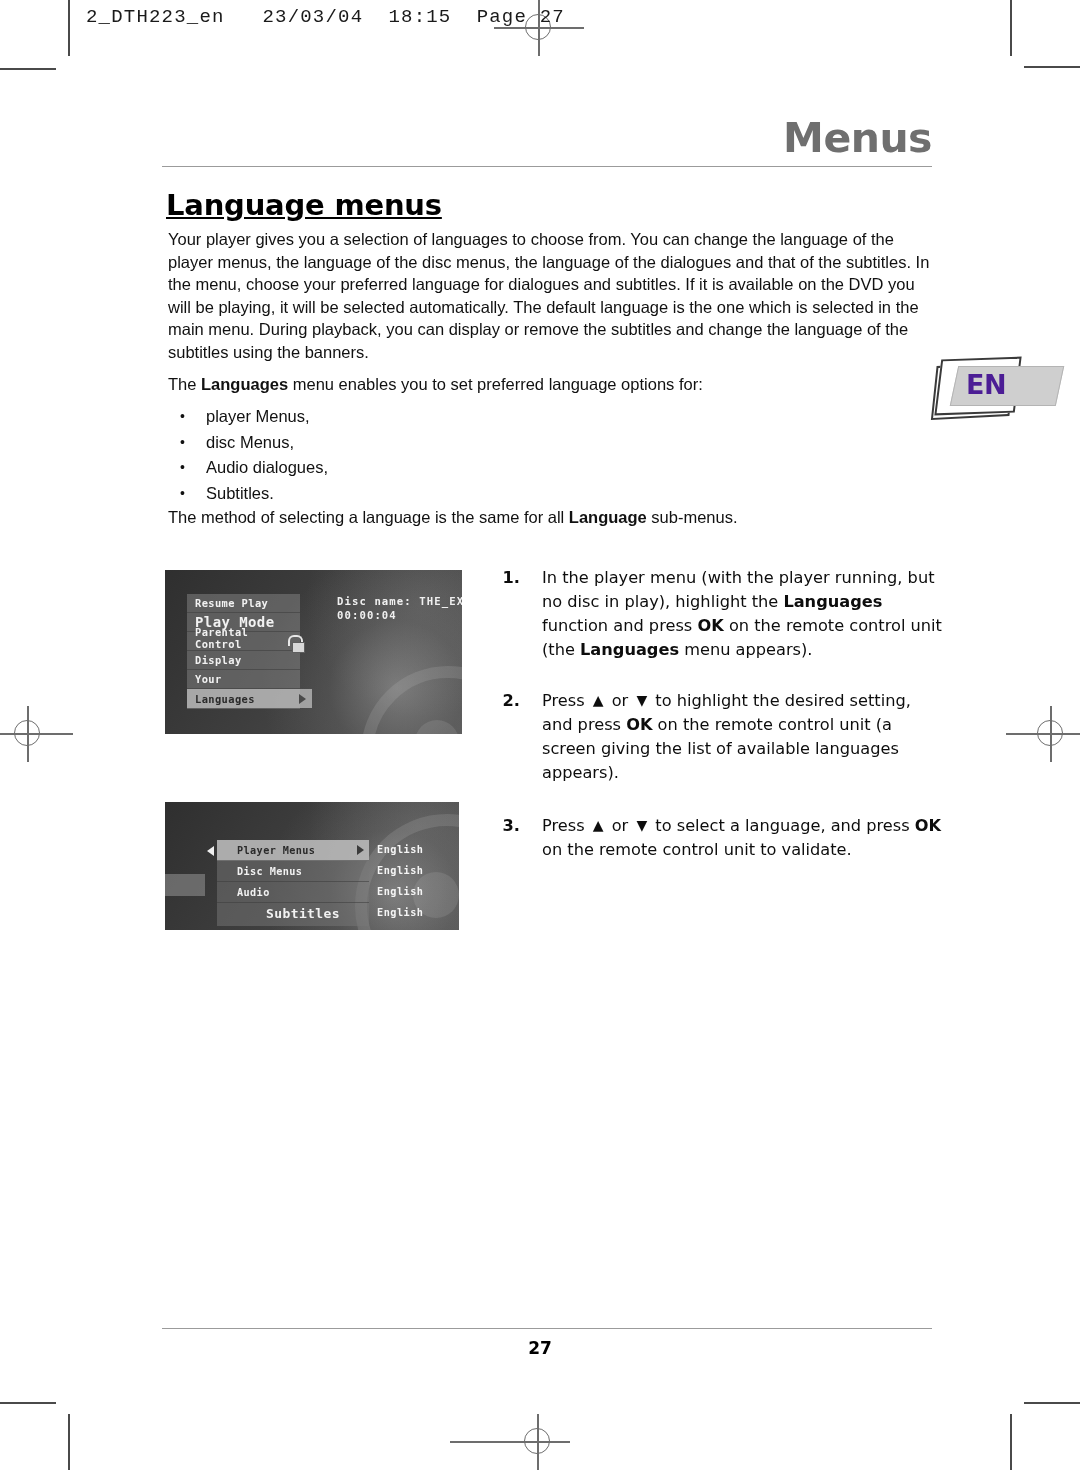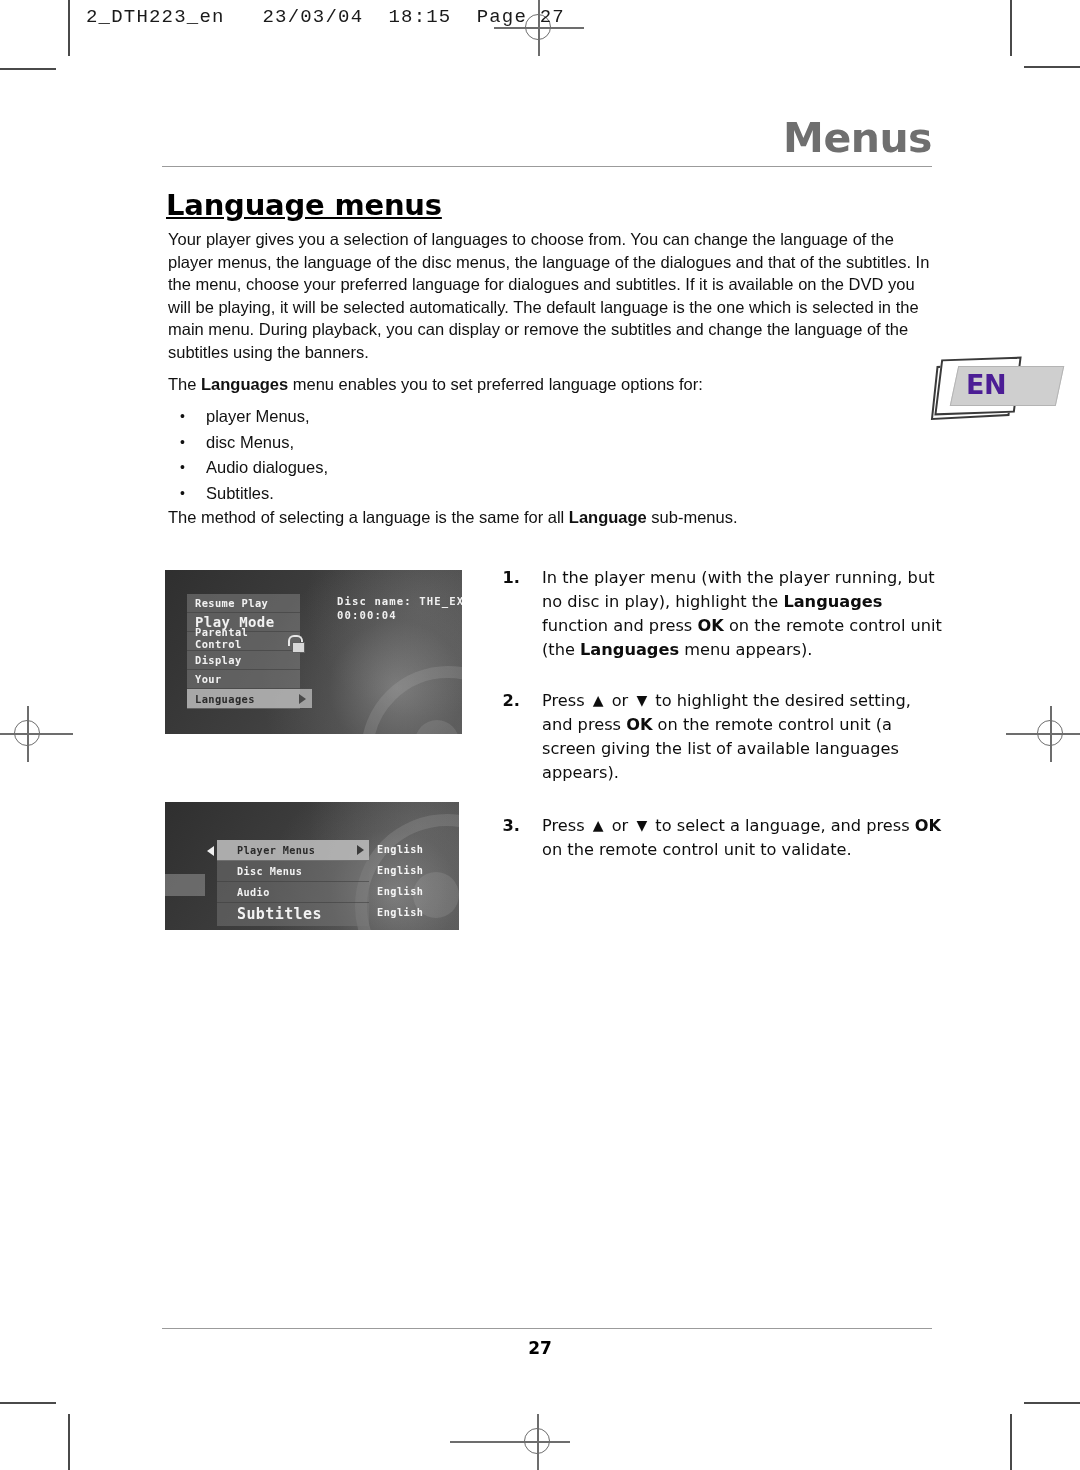--- a/index.html
+++ b/index.html
@@ -419,21 +419,21 @@
       <div class="menu-row selected" style="height:21px; padding-left:20px; padding-right:5px; font-size:10.2px; justify-content:space-between; background:rgba(196,196,196,0.78);">
         <span>Player Menus</span>
         <span class="arrow-right-dark"></span>
       </div>
       <div class="menu-row" style="height:21px; padding-left:20px; font-size:10.2px;">
         <span>Disc Menus</span>
       </div>
       <div class="menu-row" style="height:21px; padding-left:20px; font-size:10.2px;">
         <span>Audio</span>
       </div>
-      <div class="menu-row" style="height:21px; padding-left:20px; font-size:15px; border-bottom:none;">
+      <div class="menu-row" style="height:21px; padding-left:20px; font-size:13px; border-bottom:none;justify-content:center;">
         <span>Subtitles</span>
       </div>
     </div>
 
     <span class="arrow-left-white" style="position:absolute; left:42px; top:44px;"></span>
 
     <div class="lang-value" style="left:212px; top:42px; font-size:10.2px;">English</div>
     <div class="lang-value" style="left:212px; top:63px; font-size:10.2px;">English</div>
     <div class="lang-value" style="left:212px; top:84px; font-size:10.2px;">English</div>
     <div class="lang-value" style="left:212px; top:105px; font-size:10.2px;">English</div>

